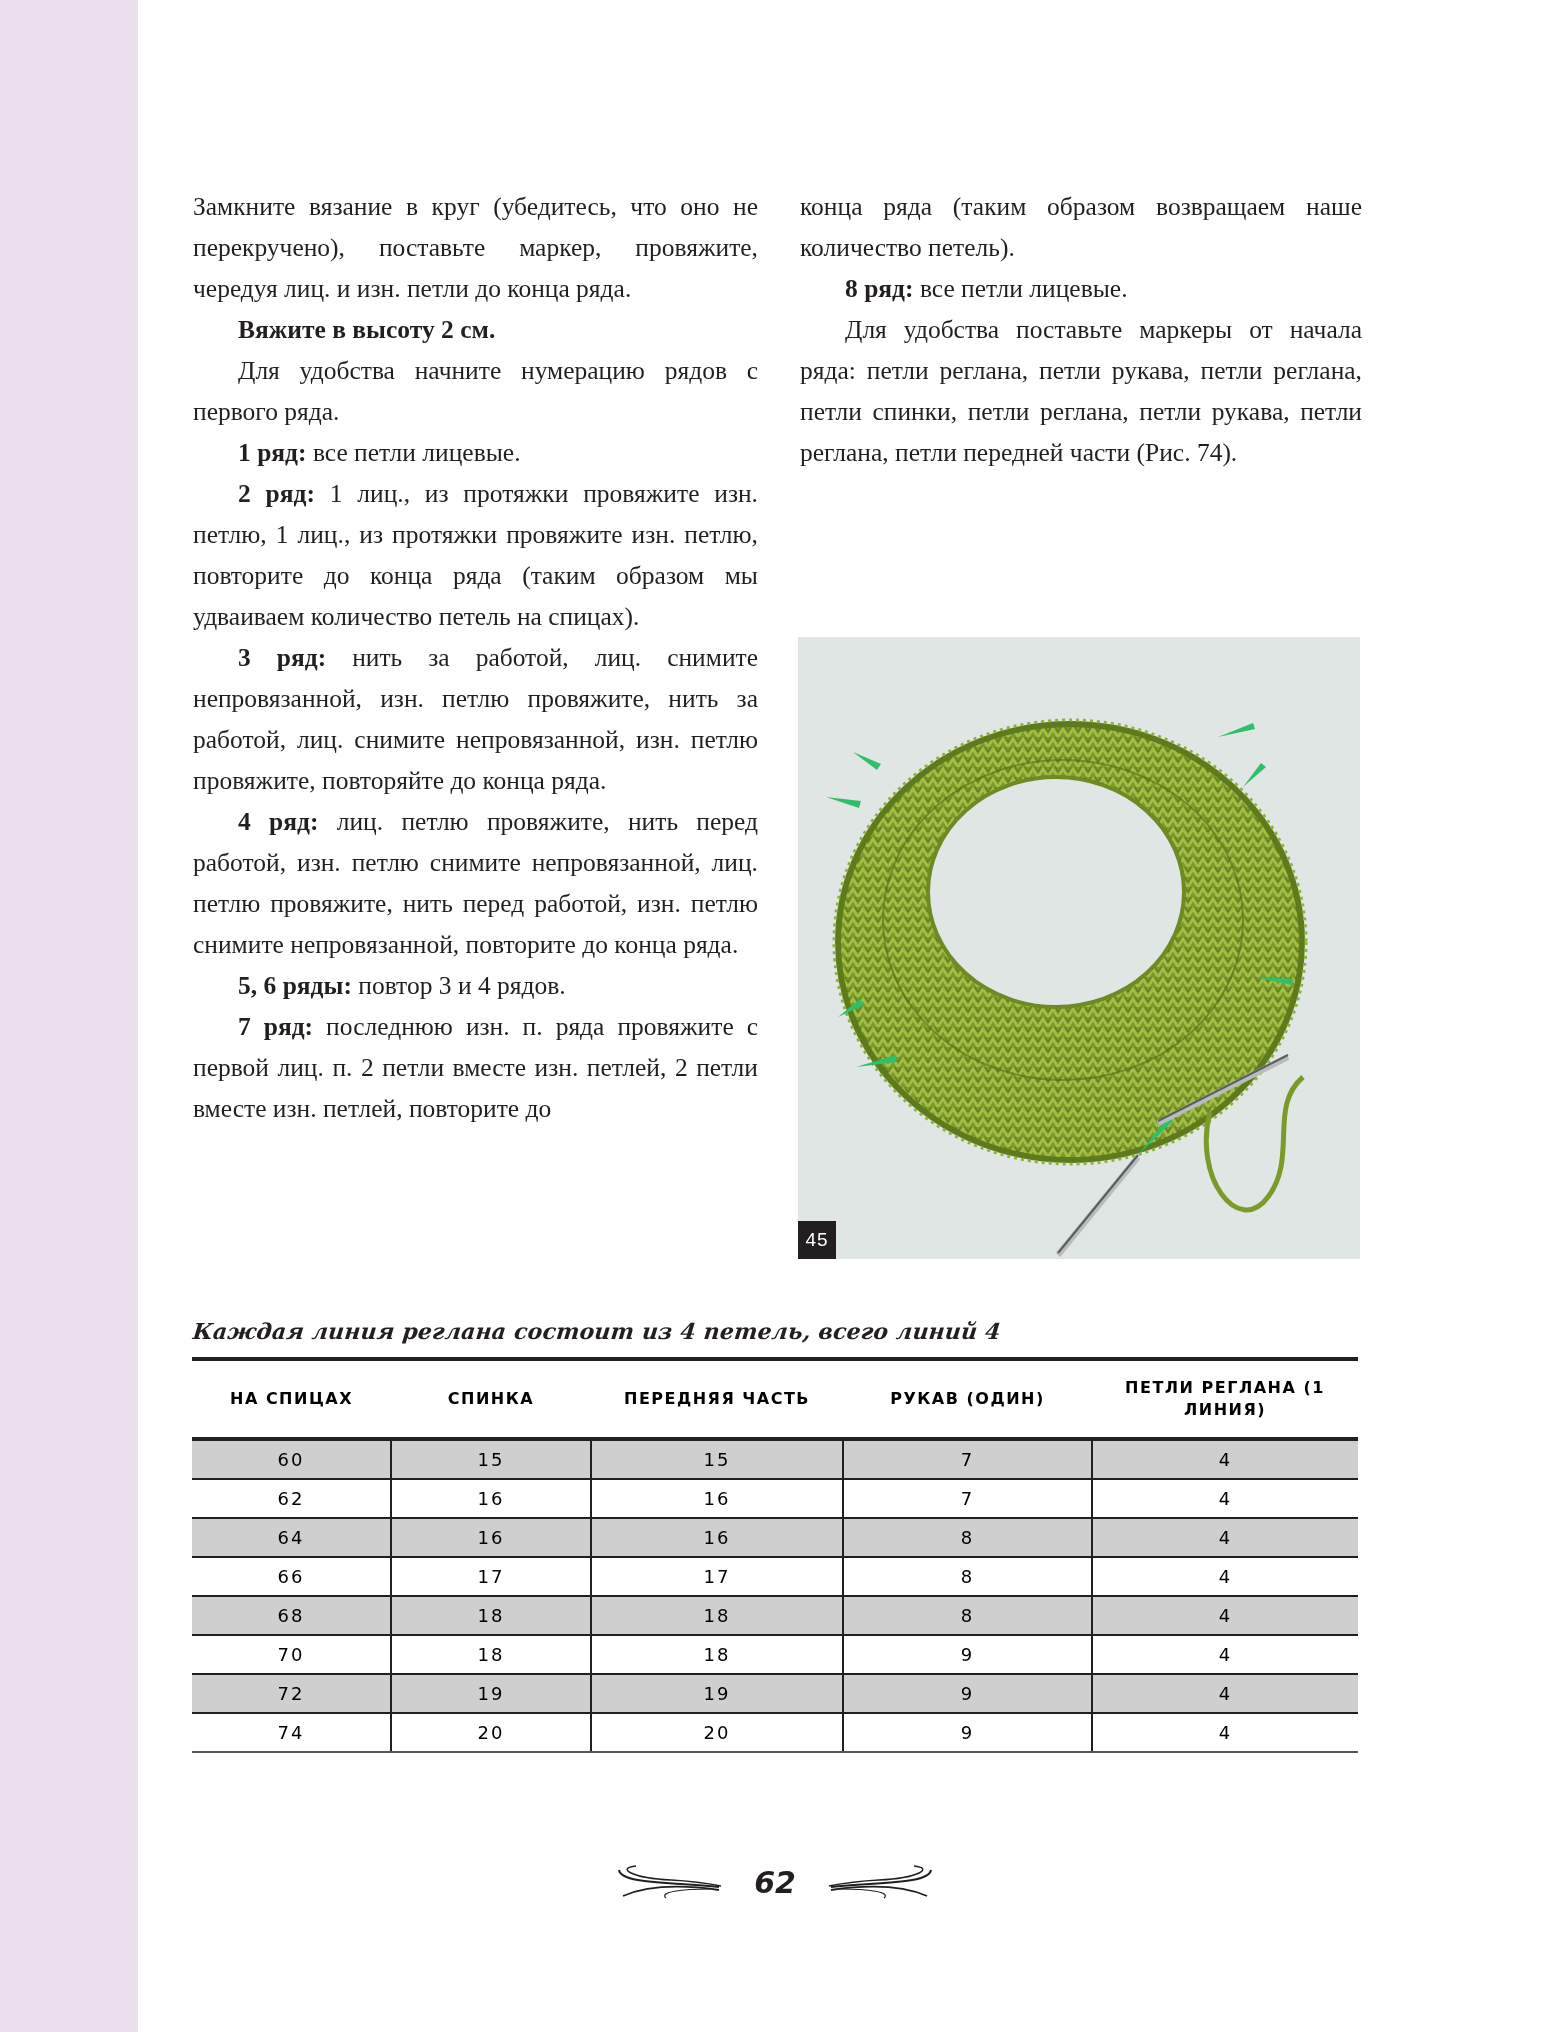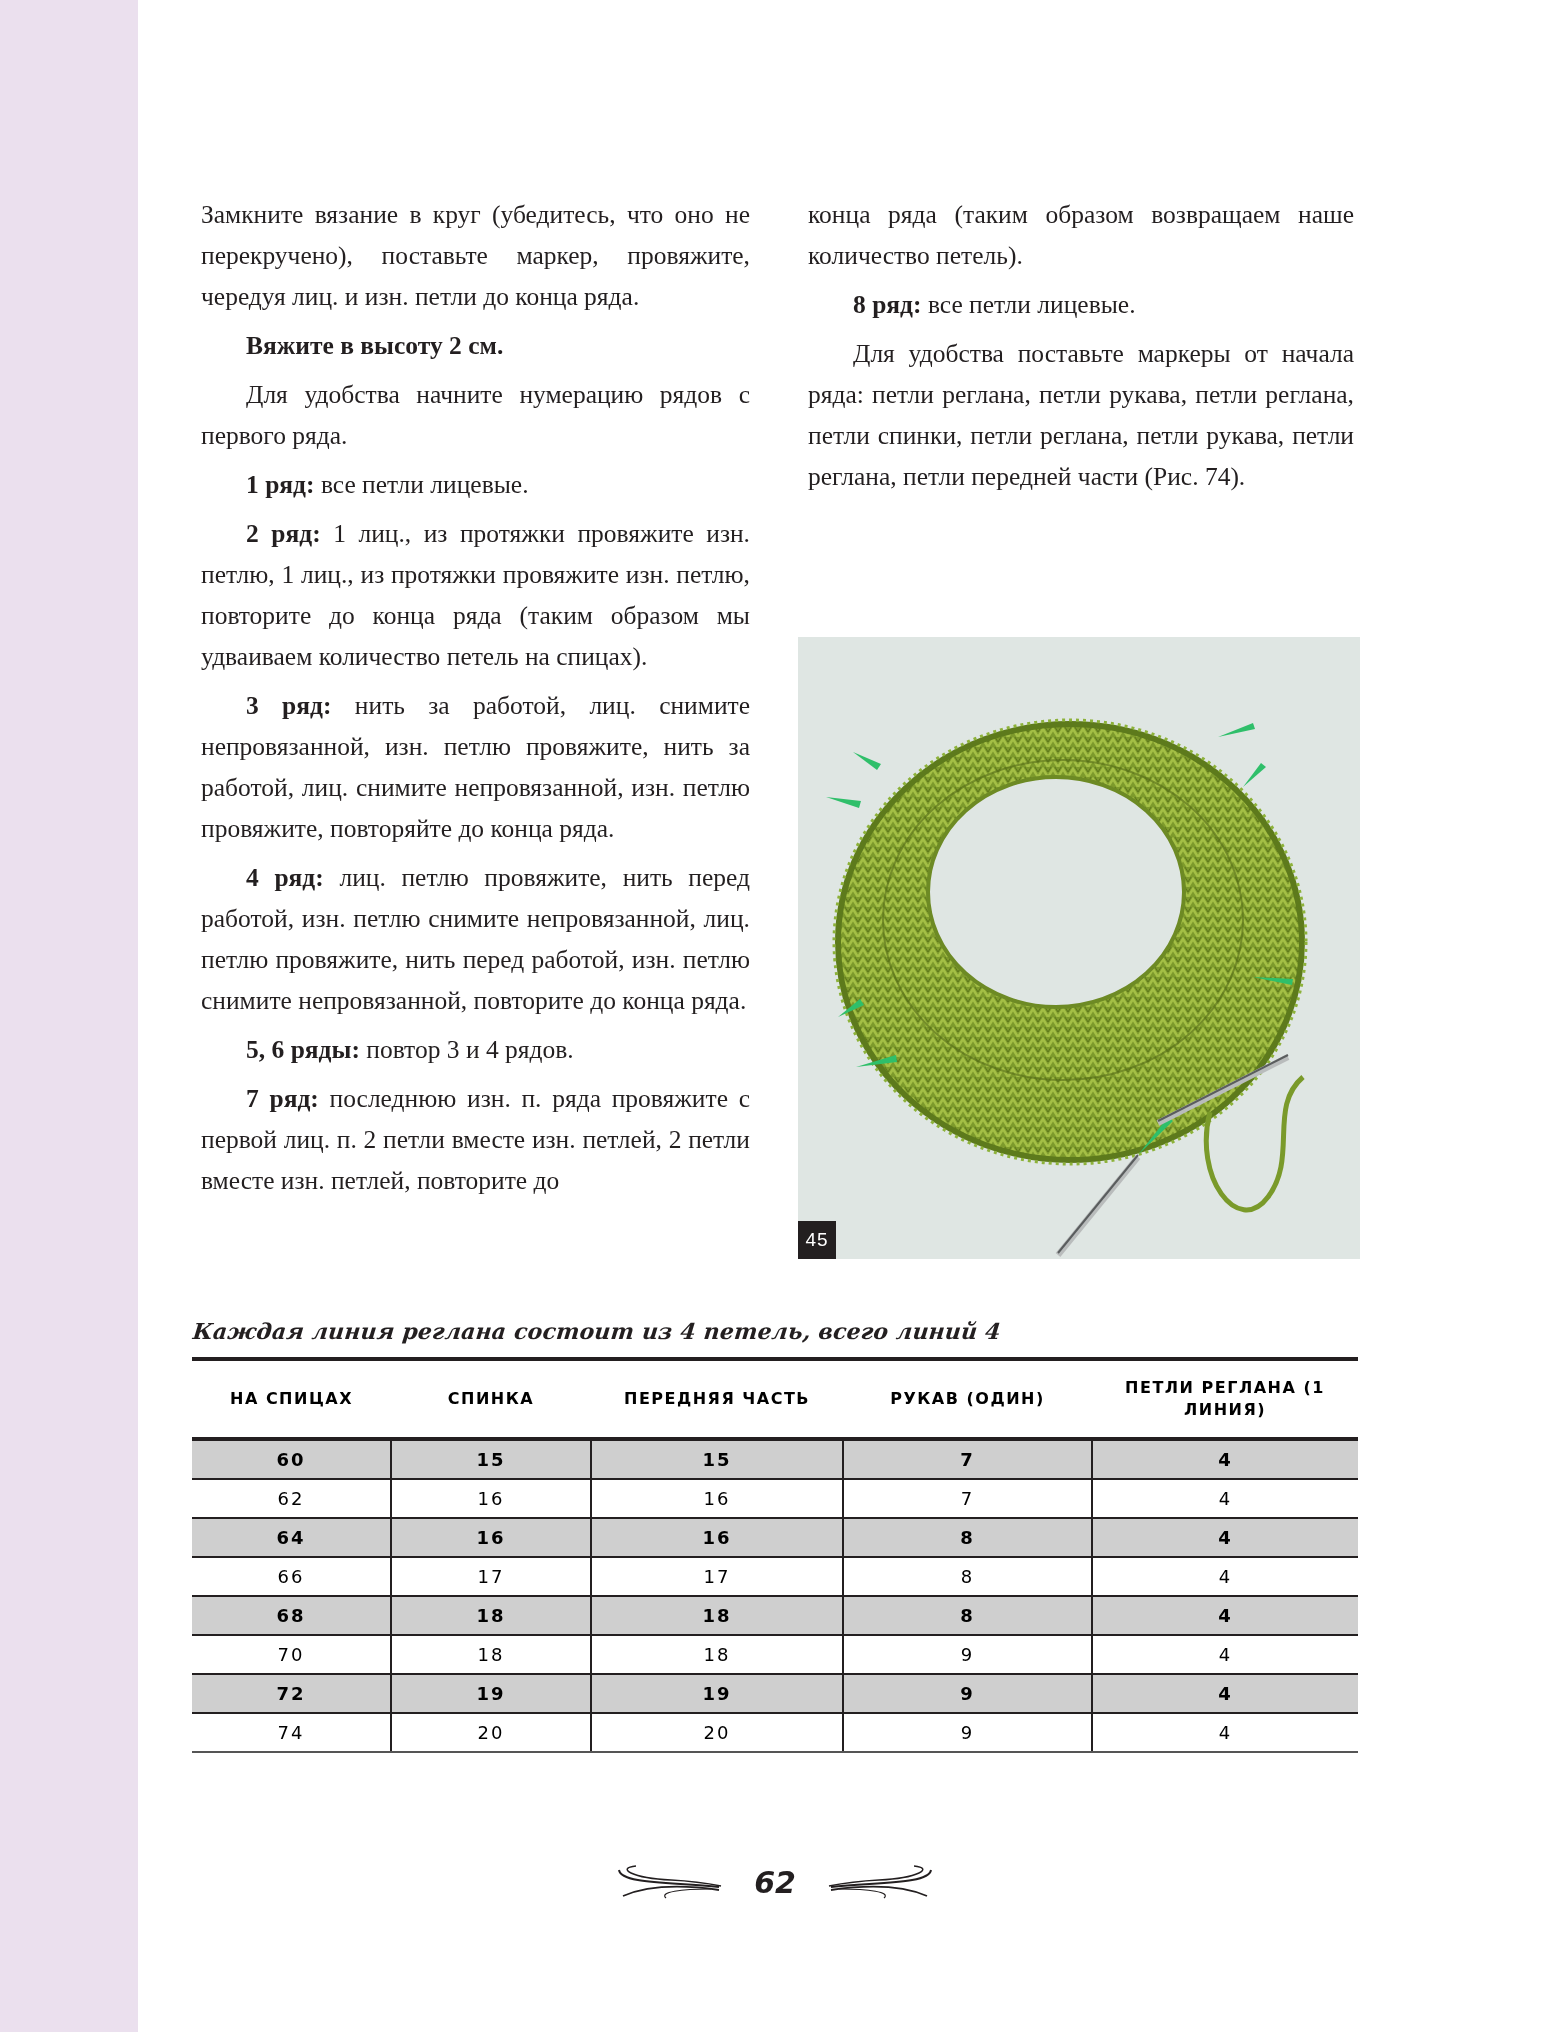--- a/index.html
+++ b/index.html
@@ -3,37 +3,37 @@
 <meta charset="utf-8">
 <style>
   html, body { margin:0; padding:0; }
   body { width:1550px; height:2032px; background:#ffffff; position:relative; overflow:hidden;
          font-family:"DejaVu Serif", "Liberation Serif", serif; color:#231f20; }
   .side-band { position:absolute; left:0; top:0; width:138px; height:2032px; background:#ebe0ee; }
   .col { position:absolute; top:186px; font-family:"Liberation Serif", serif; font-size:25.5px;
          line-height:41px; color:#231f20; text-align:justify; }
   .col-left { left:193px; width:565px; }
   .col-right { left:800px; width:562px;font-family:Liberation Serif, serif; }
-  .col p { margin:8px; }
+  .col p { margin:0; }
   .col p.ind { text-indent:45px; }
   .col b { font-weight:bold; }
   .photo { position:absolute; left:798px; top:637px; width:562px; height:622px; background:#dfe6e3; overflow:hidden; }
   .photo svg { display:block; }
   .badge { position:absolute; left:0; bottom:0; width:38px; height:38px; background:#231f20; color:#fff;
            font-family:Liberation Sans, sans-serif; font-size:19px; line-height:38px; text-align:center; letter-spacing:1px; }
   .caption { position:absolute; left:193px; top:1318px; font-family:"DejaVu Serif", serif; font-style:italic;
              font-weight:bold; font-size:22px; color:#231f20; letter-spacing:0.2px; transform:skewX(-6deg); transform-origin:left; }
   .table { position:absolute; left:192px; top:1357px; width:1166px; border-collapse:collapse;
            font-family:"DejaVu Sans", sans-serif; color:#000000; }
   .table th { height:76px; font-weight:bold; font-size:16px; letter-spacing:1.5px; text-transform:uppercase;
               border-top:4px solid #231f20; border-bottom:4px solid #231f20; padding:0; text-align:center; line-height:22px; }
   .table td { height:37px; font-size:18px; letter-spacing:2px; text-align:center; padding:0;
               border-bottom:2px solid #231f20; border-left:2px solid #231f20; }
   .table td:first-child { border-left:none; }
-  .table tr.shade td { background:#cfcfcf;font-weight:bold; }
+  .table tr.shade td { background:#cfcfcf; }
   .table tr:last-child td { border-bottom:2px solid #555; }
   .folio { position:absolute; left:0; width:1550px; top:1862px; text-align:center; }
   .folio .num { display:inline-block; vertical-align:middle; font-family:"DejaVu Sans", sans-serif; font-style:italic;
                 font-weight:bold; font-size:30px; color:#231f20; margin:0 18px; }
   .folio svg { display:inline-block; vertical-align:middle; }
 </style>
 </head>
 <body>
 
 <div class="side-band"></div>

